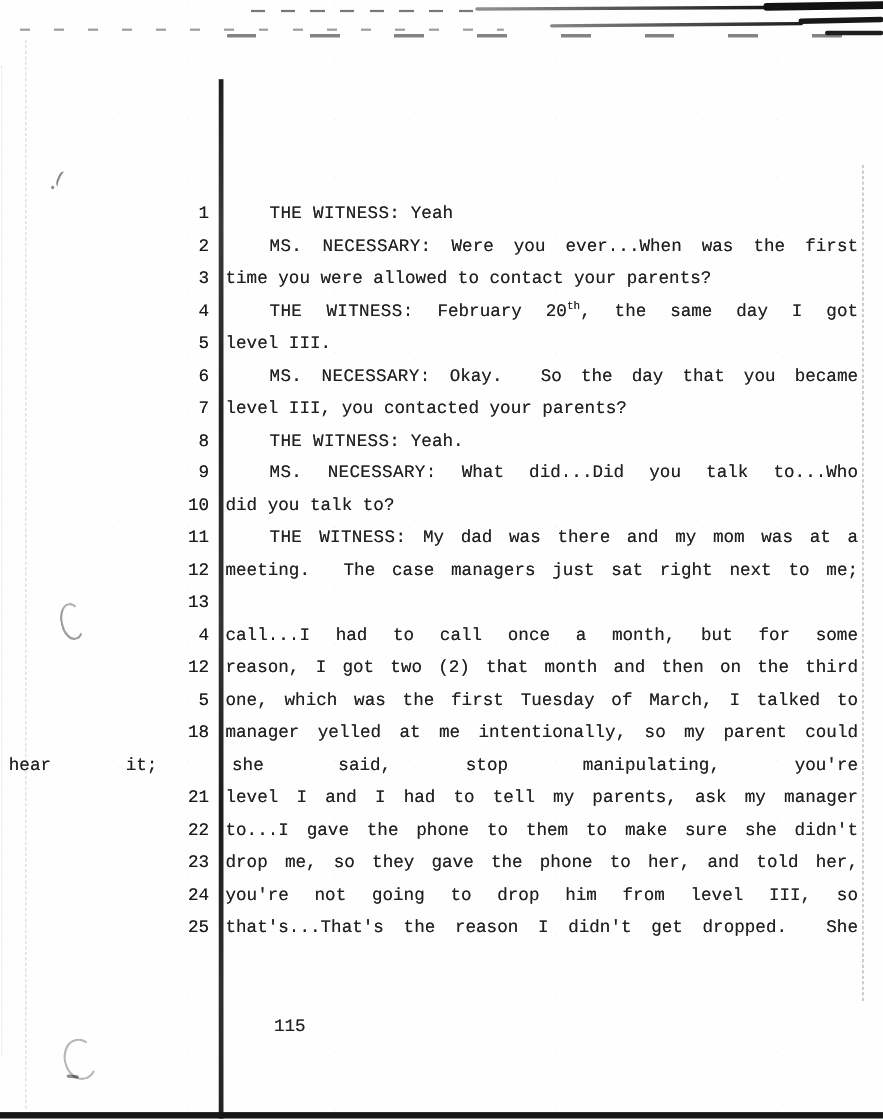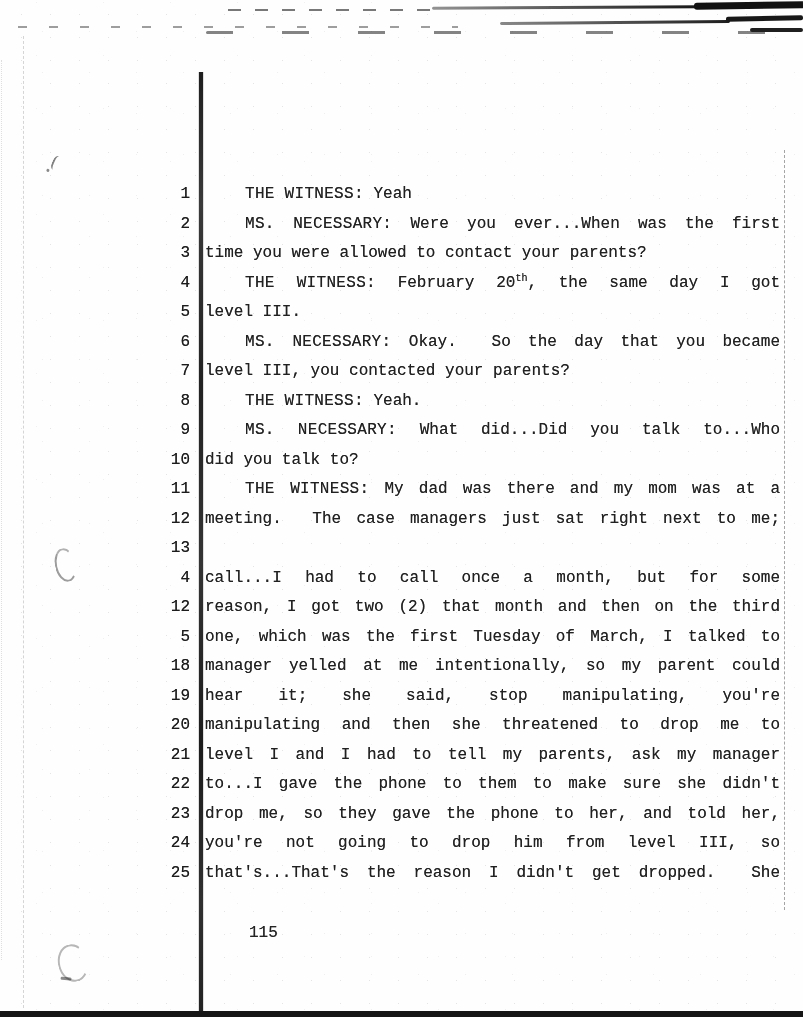--- a/index.html
+++ b/index.html
@@ -166,26 +166,21 @@
       </div>
       <div class="line">
         <span class="num">5</span>
         <div class="text justify"><span>one, which was the first Tuesday of March, I talked to</span></div>
       </div>
       <div class="line">
         <span class="num">18</span>
         <div class="text justify"><span>manager yelled at me intentionally, so my parent could</span></div>
       </div>
       <div class="line">
-        <span class="num">19</span>
         <div class="text justify"><span>hear it; she said, stop manipulating, you're</span></div>
-      </div>
-      <div class="line">
-        <span class="num">20</span>
-        <div class="text justify"><span>manipulating and then she threatened to drop me to</span></div>
       </div>
       <div class="line">
         <span class="num">21</span>
         <div class="text justify"><span>level I and I had to tell my parents, ask my manager</span></div>
       </div>
       <div class="line">
         <span class="num">22</span>
         <div class="text justify"><span>to...I gave the phone to them to make sure she didn't</span></div>
       </div>
       <div class="line">

